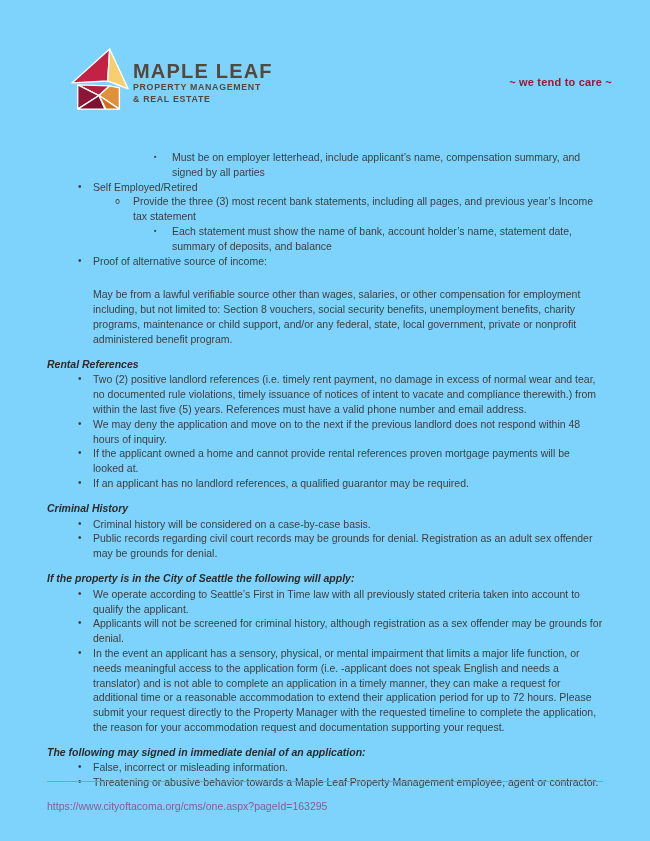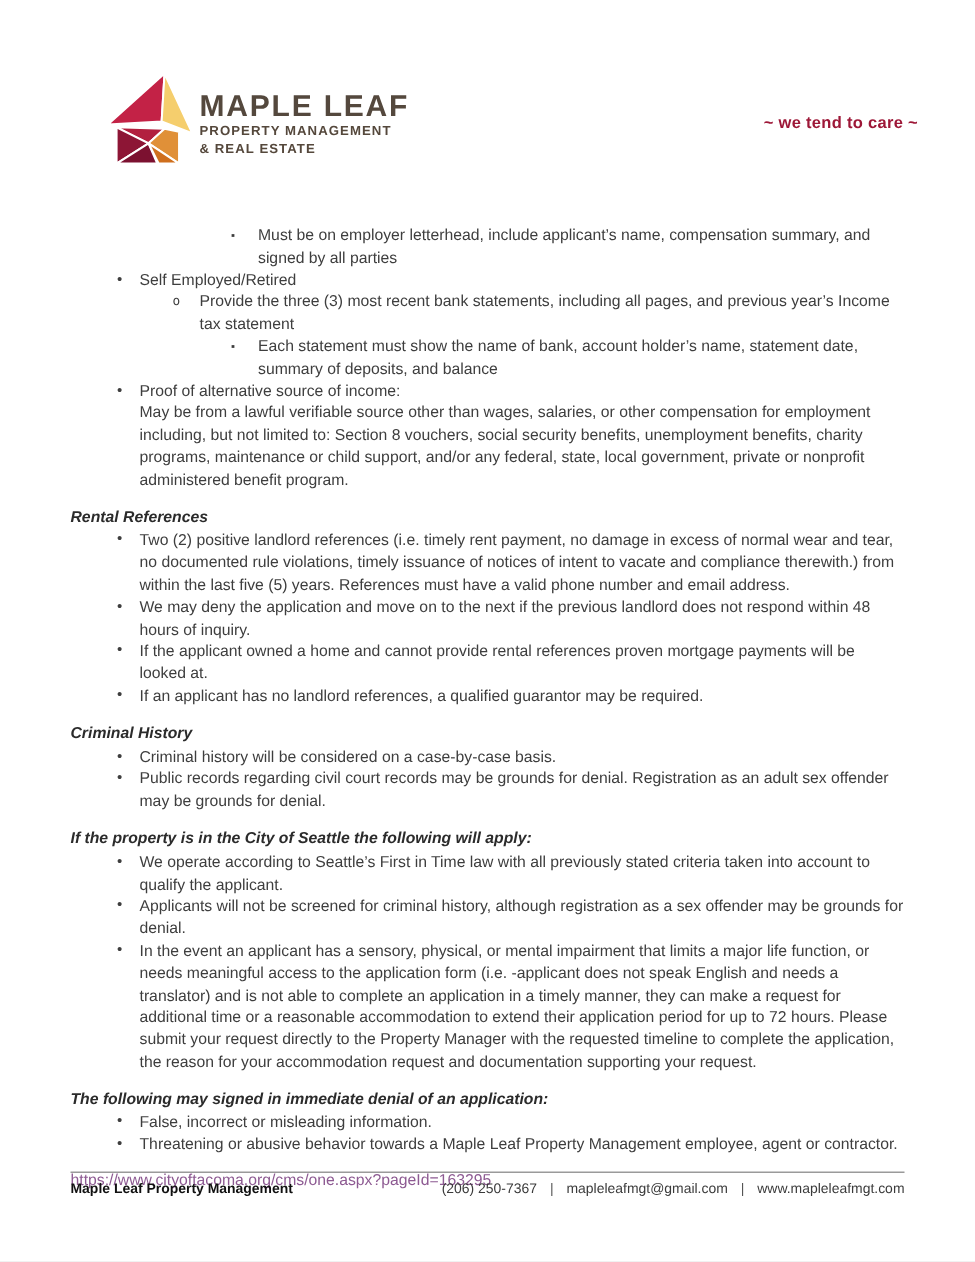--- a/index.html
+++ b/index.html
@@ -1,17 +1,17 @@
 <!DOCTYPE html>
 <html><head>
 <meta charset="utf-8">
 <style>
   html,body { margin:0; padding:0; background:#e8e8e8; }
   .page {
-    position:relative; width:650px; height:841px; background:#ffffff;
+    position:relative; width:650px; height:841px; background:#7dd3fc;
     margin:0 auto; overflow:hidden;
     font-family:"Liberation Sans","DejaVu Sans",sans-serif;
     color:#3e3e3e;
   }
 
   
   .logo-house { position:absolute; left:69px; top:48px; width:62px; height:66px; }
   .brand { position:absolute; left:133px; top:61px; }
   .brand-name {
     font-size:20px; font-weight:bold; letter-spacing:1.2px;
@@ -29,21 +29,21 @@
   
   .content {
     position:absolute; left:47px; top:150px; width:556px;
     font-size:10.5px; line-height:14.8px;
   }
   .li { position:relative; margin:0; }
   .li .blt { position:absolute; top:0; }
   .l1 { padding-left:46px; }  .l1 .blt { left:31px;  font-size:10px; }
   .l2 { padding-left:86px; }  .l2 .blt { left:68px;  font-size:8.5px; font-family:"DejaVu Sans Mono",monospace; }
   .l3 { padding-left:125px; } .l3 .blt { left:107px; font-size:7.5px; }
-  .l0 { padding-left:46px; }
+  .l0 { padding-left:46px;margin-top:19px; }
   .sec-heading {
     font-weight:bold; color:#2b2b2b; margin-top:10px; margin-bottom:1px;font-style:italic;
   }
   .linkline { margin-top:9px; }
   .linkline a { color:#8d5a92; text-decoration:none; }
 
   
   .footer-rule {
     position:absolute; left:47px; top:781px; width:556px;
     border-top:1px solid #9a9a9a;
@@ -107,24 +107,14 @@
         <div class="sec-heading">The following may signed in immediate denial of an application:</div>
         <div class="li l1"><span class="blt">•</span><span>False, incorrect or misleading information.</span></div>
         <div class="li l1"><span class="blt">•</span><span>Threatening or abusive behavior towards a Maple Leaf Property Management employee, agent or contractor.</span></div>
       </div>
     <div class="linkline">
       <a href="#" id="tacoma-link" title="https://www.cityoftacoma.org/cms/one.aspx?pageId=163295">https://www.cityoftacoma.org/cms/one.aspx?pageId=163295</a>
     </div>
   </main>
 
   <div class="footer-rule"></div>
-  <div class="footer-row">
-    <span class="f-company">Maple Leaf Property Management</span>
-    <span class="f-contact">
-      <span>(206) 250-7367</span>
-      <span class="sep">|</span>
-      <span>mapleleafmgt@gmail.com</span>
-      <span class="sep">|</span>
-      <span>www.mapleleafmgt.com</span>
-    </span>
-  </div>
 
 </div>
 
 </body></html>

